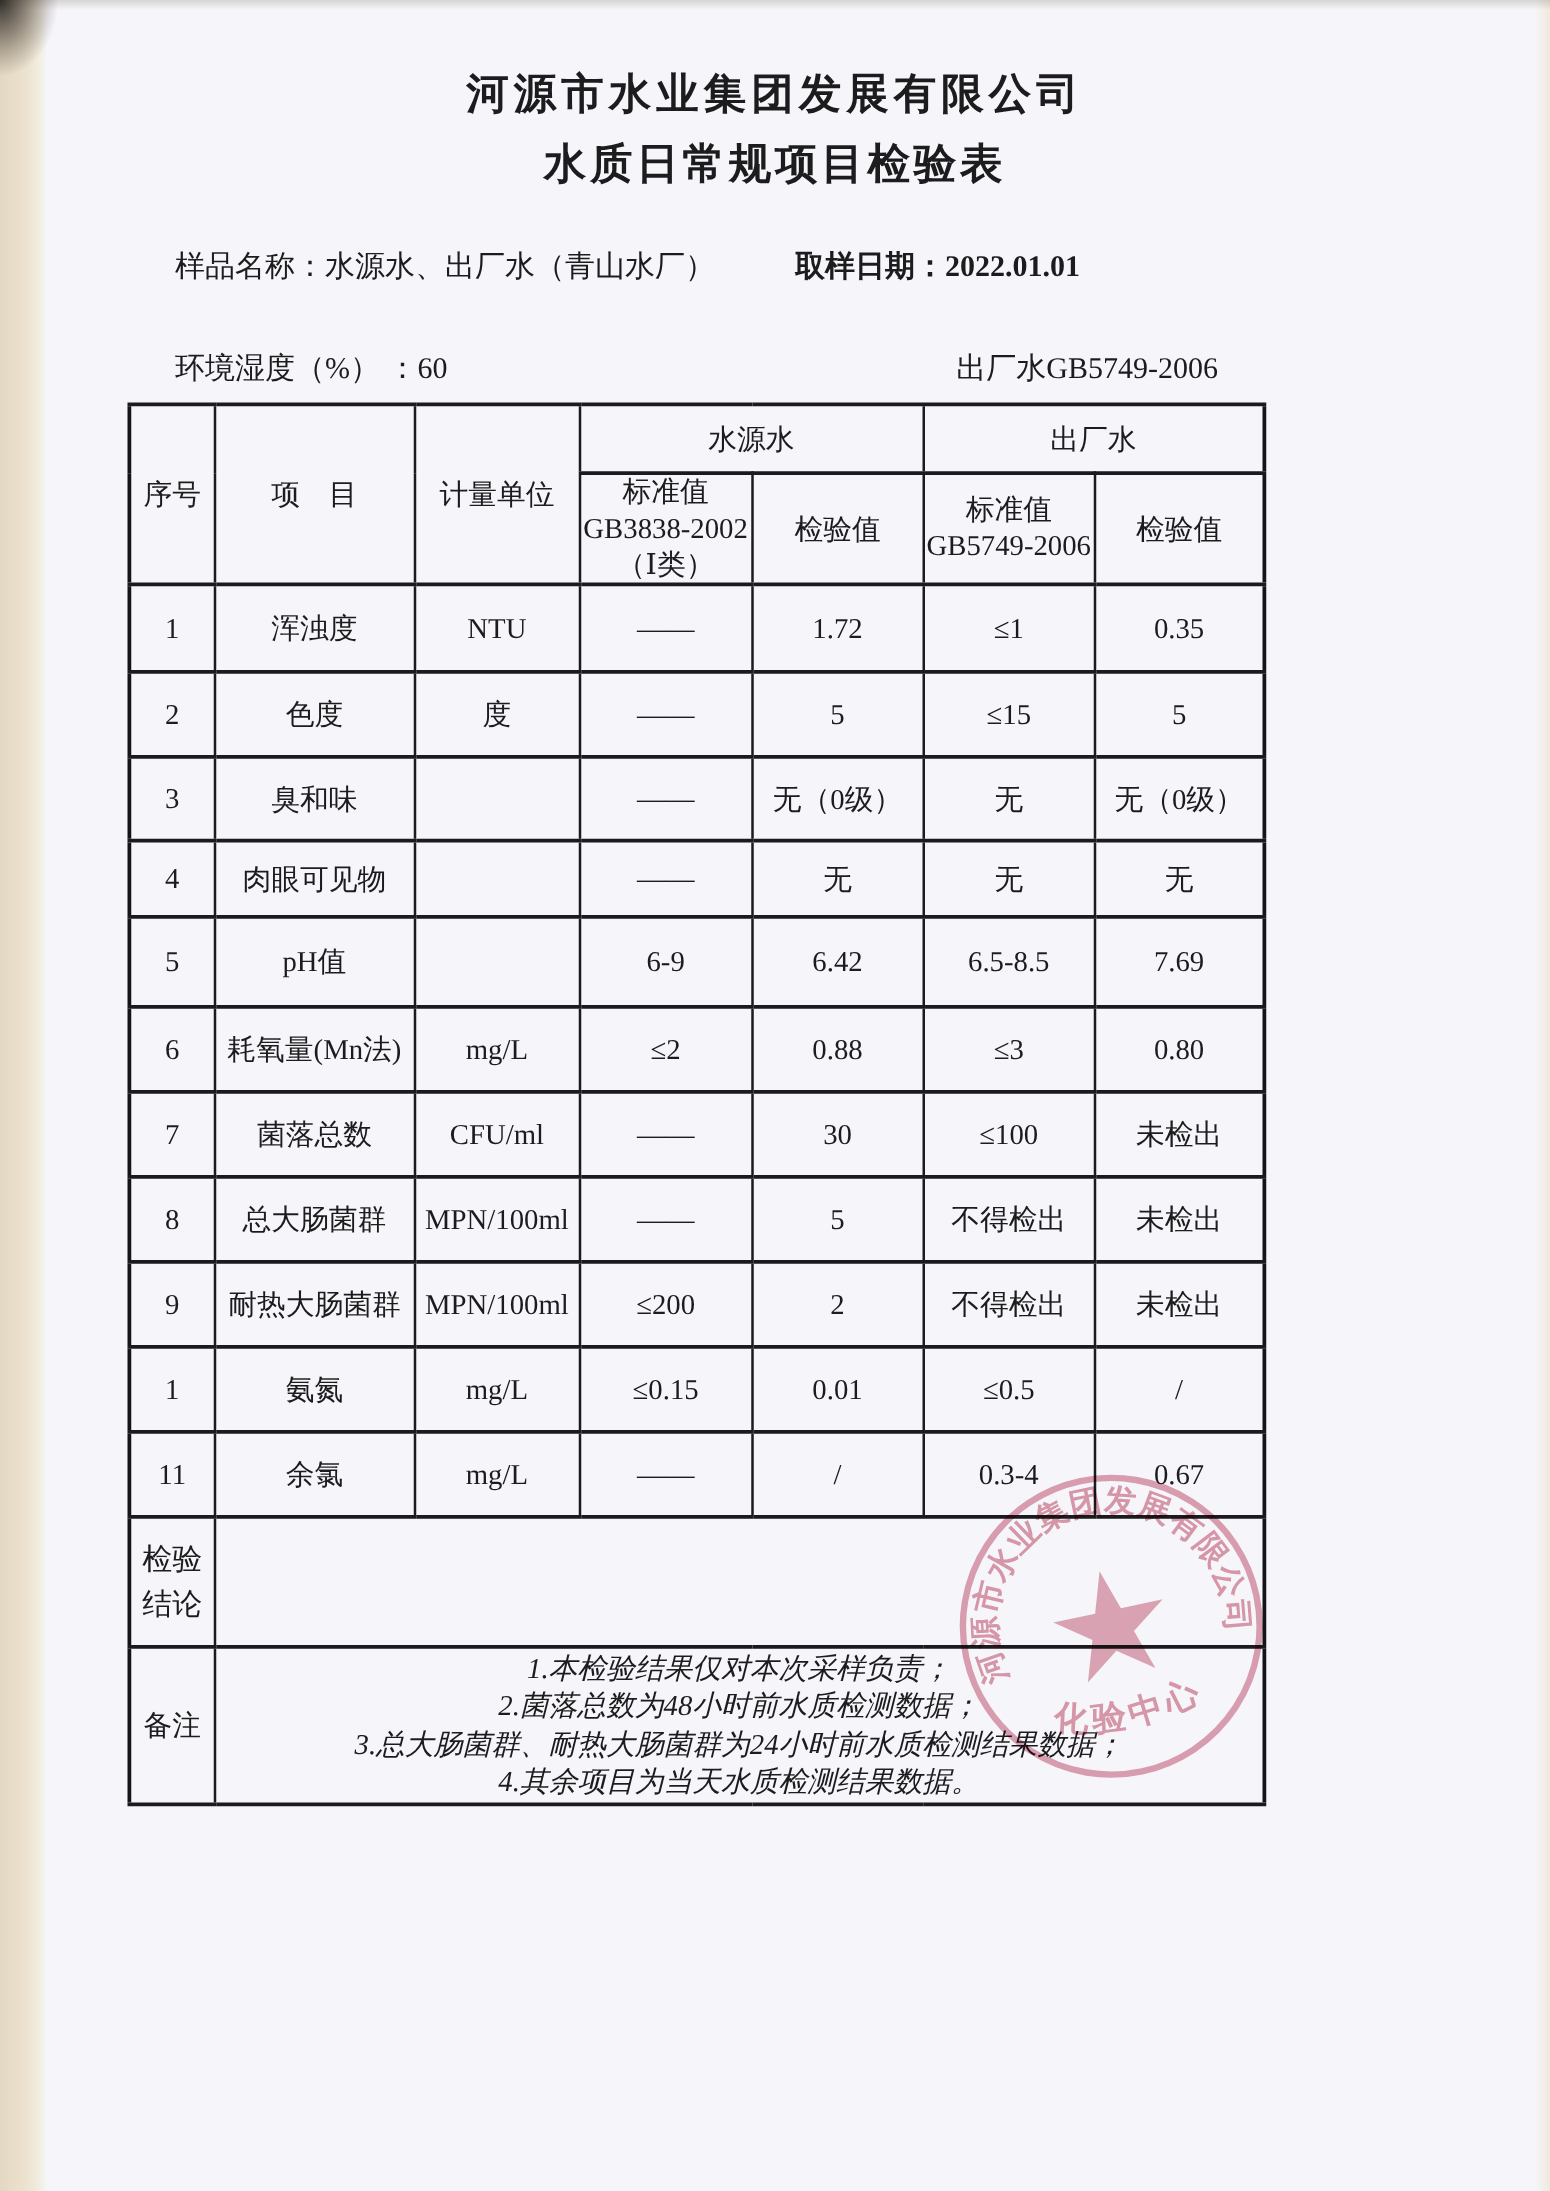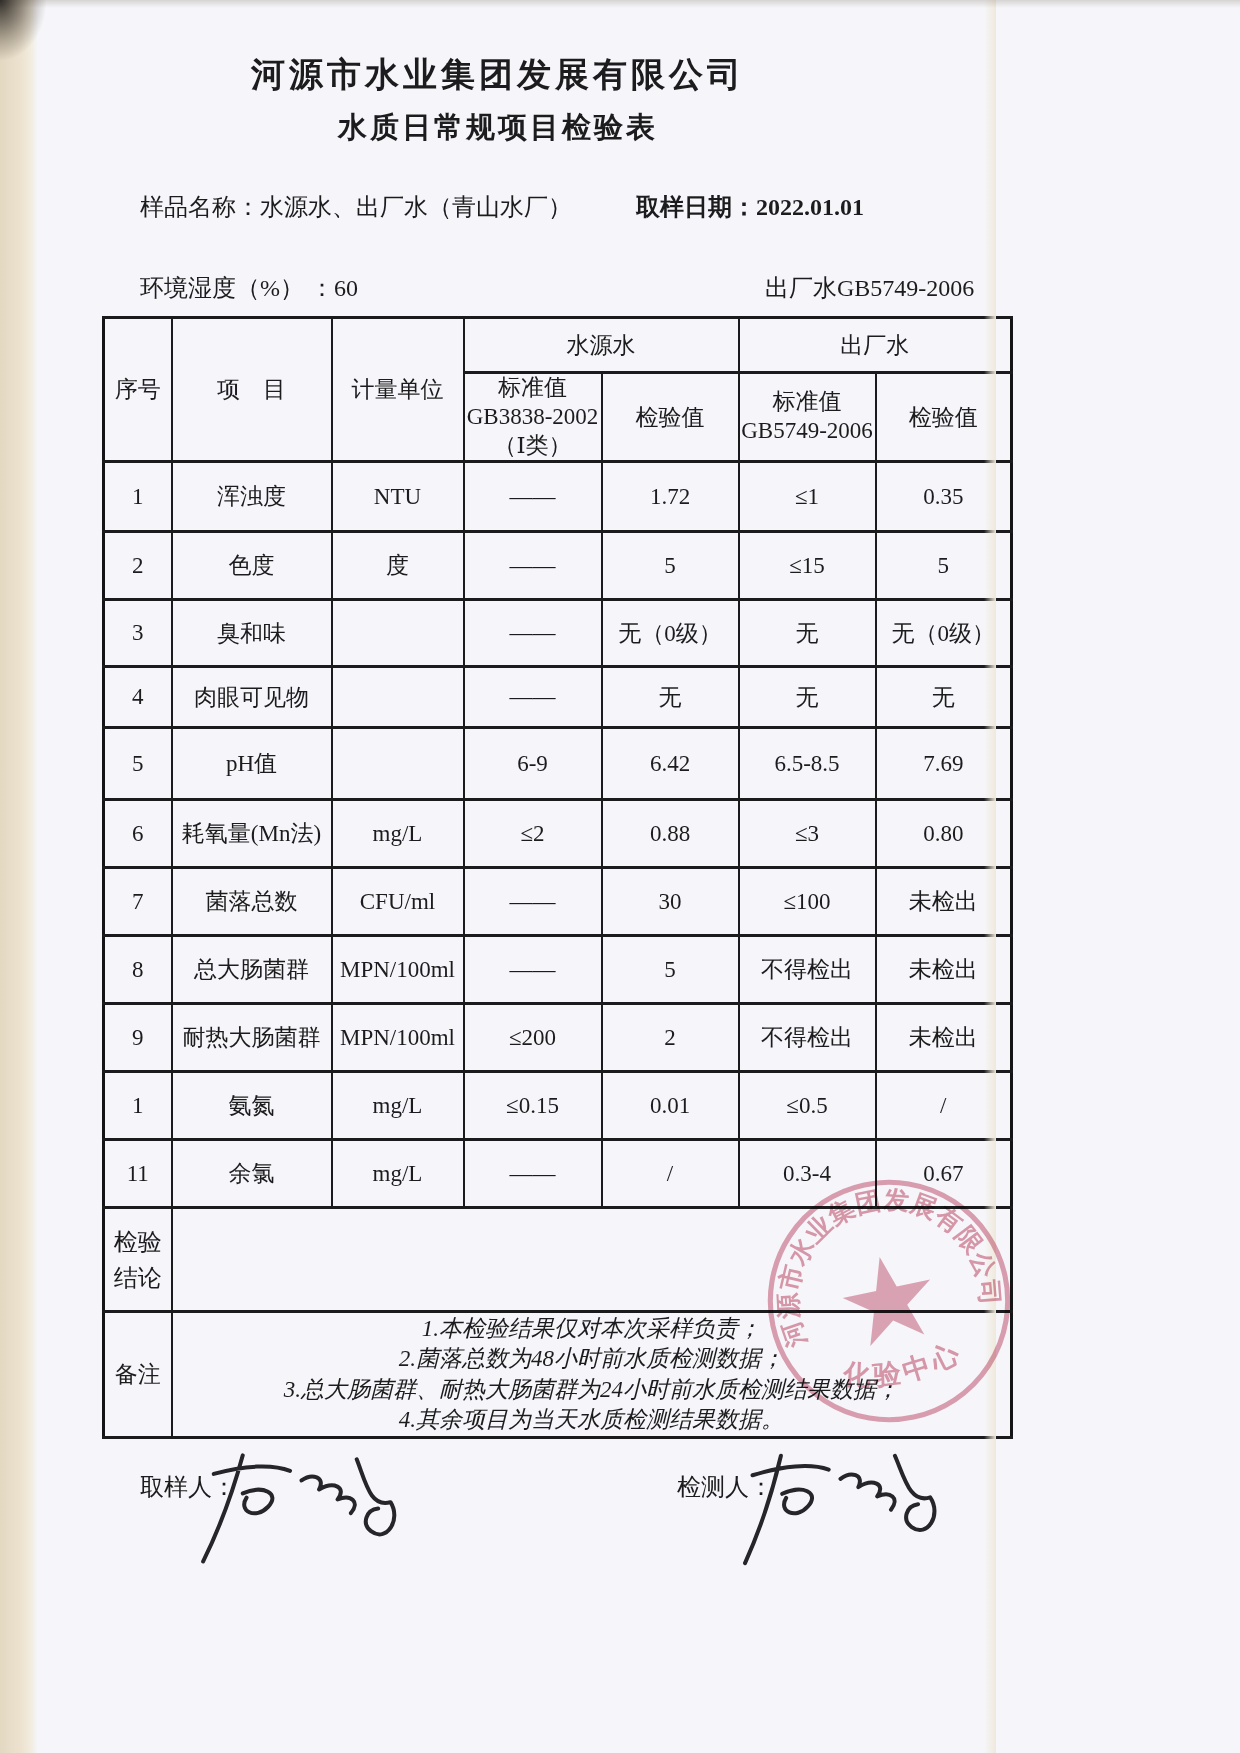--- a/index.html
+++ b/index.html
@@ -3,21 +3,21 @@
 <meta charset="utf-8">
 <style>
   html,body{margin:0;padding:0;}
   body{
     width:1240px;height:1753px;
     background:#f6f6fa;
     font-family:"Liberation Serif","DejaVu Serif",serif;
     color:#1c1c1e;
     overflow:hidden;
   }
-  .page{position:relative;width:996px;height:1753px;}
+  .page{position:relative;width:1240px;height:1753px;}
   
   .scan-edge-left{
     position:absolute;left:0;top:0;width:38px;height:1753px;
     background:linear-gradient(90deg,#e3d8c2 0%,#ece2cf 55%,#f1ecdf 80%,#f6f6fa 100%);
   }
   .scan-corner{
     position:absolute;left:0;top:0;width:46px;height:60px;
     background:radial-gradient(ellipse at 0% 0%,rgba(20,18,16,.85) 0%,rgba(60,50,40,.35) 45%,rgba(0,0,0,0) 72%);
   }
   .scan-edge-right{
@@ -31,21 +31,21 @@
 
   .company{
     margin:0;padding-top:52px;
     text-align:center;
     font-family:"DejaVu Sans","Liberation Sans",sans-serif;
     font-weight:bold;font-size:34px;letter-spacing:4px;
   }
   .form-title{
     margin:10px 0 0;
     text-align:center;
-    font-weight:600;font-size:29px;letter-spacing:3px;
+    font-weight:600;font-size:34px;letter-spacing:3px;
   }
 
   .info{margin-top:12px;font-size:24px;}
   .info-row{position:relative;height:38px;margin-top:43px;}
   .info-row span{white-space:nowrap;}
   .ir-left{position:absolute;left:140px;top:0;}
   .ir-date{position:absolute;left:636px;top:0;font-weight:bold;}
   .ir-std{position:absolute;left:620px;top:0;}
   .ir-fact{position:absolute;left:765px;top:0;}
 
@@ -249,37 +249,20 @@
         <td colspan="6" class="remarks-cell">
           <div>1.本检验结果仅对本次采样负责；</div>
           <div>2.菌落总数为48小时前水质检测数据；</div>
           <div>3.总大肠菌群、耐热大肠菌群为24小时前水质检测结果数据；</div>
           <div>4.其余项目为当天水质检测结果数据。</div>
         </td>
       </tr>
     </tbody>
   </table>
 
-  <div class="footer">
-    <span class="sampler-label">取样人：</span>
-    <svg class="sig sig1" width="230" height="130" viewBox="0 0 230 130">
-      <defs>
-        <path id="sig-path" d="M 44,14 C 38,42 28,80 10,122
-                 M 16,34 C 46,24 74,21 92,27
-                 M 46,52 C 66,42 84,50 72,64 C 60,78 42,70 50,56
-                 M 104,36 C 114,28 128,31 122,44 C 136,35 150,40 141,53 C 154,47 164,54 155,66
-                 M 158,12 C 168,34 174,60 194,53 C 206,70 192,94 176,83 C 166,76 170,62 182,60" fill="none" stroke="#26262a" stroke-width="4" stroke-linecap="round" stroke-linejoin="round"></path>
-      </defs>
-      <use href="#sig-path"></use>
-    </svg>
-    <span class="tester-label">检测人：</span>
-    <svg class="sig sig2" width="230" height="130" viewBox="0 0 230 130">
-      <use href="#sig-path"></use>
-    </svg>
-  </div>
 
   <svg class="stamp" viewBox="0 0 260 260">
     <circle cx="130" cy="130" r="116" fill="none" stroke-width="5" opacity="0.75" stroke="#cf7288"></circle>
     <polygon points="130,86 140.3,117.8 173.7,117.8 146.6,137.4 157,169.2 130,149.5 103,169.2 113.4,137.4 86.3,117.8 119.7,117.8" opacity="0.7" fill="#cf7288"></polygon>
     <defs>
       <path id="ring-text-path" d="M 43.1,153.3 A 90,90 0 1 1 216.9,153.3" fill="none"></path>
       <path id="bottom-text-path" d="M 64,197 Q 130,222 196,197" fill="none"></path>
     </defs>
     <text font-size="25" opacity="0.8" fill="#cf7288">
       <textPath href="#ring-text-path" startOffset="0" textLength="330" lengthAdjust="spacing">河源市水业集团发展有限公司</textPath>

